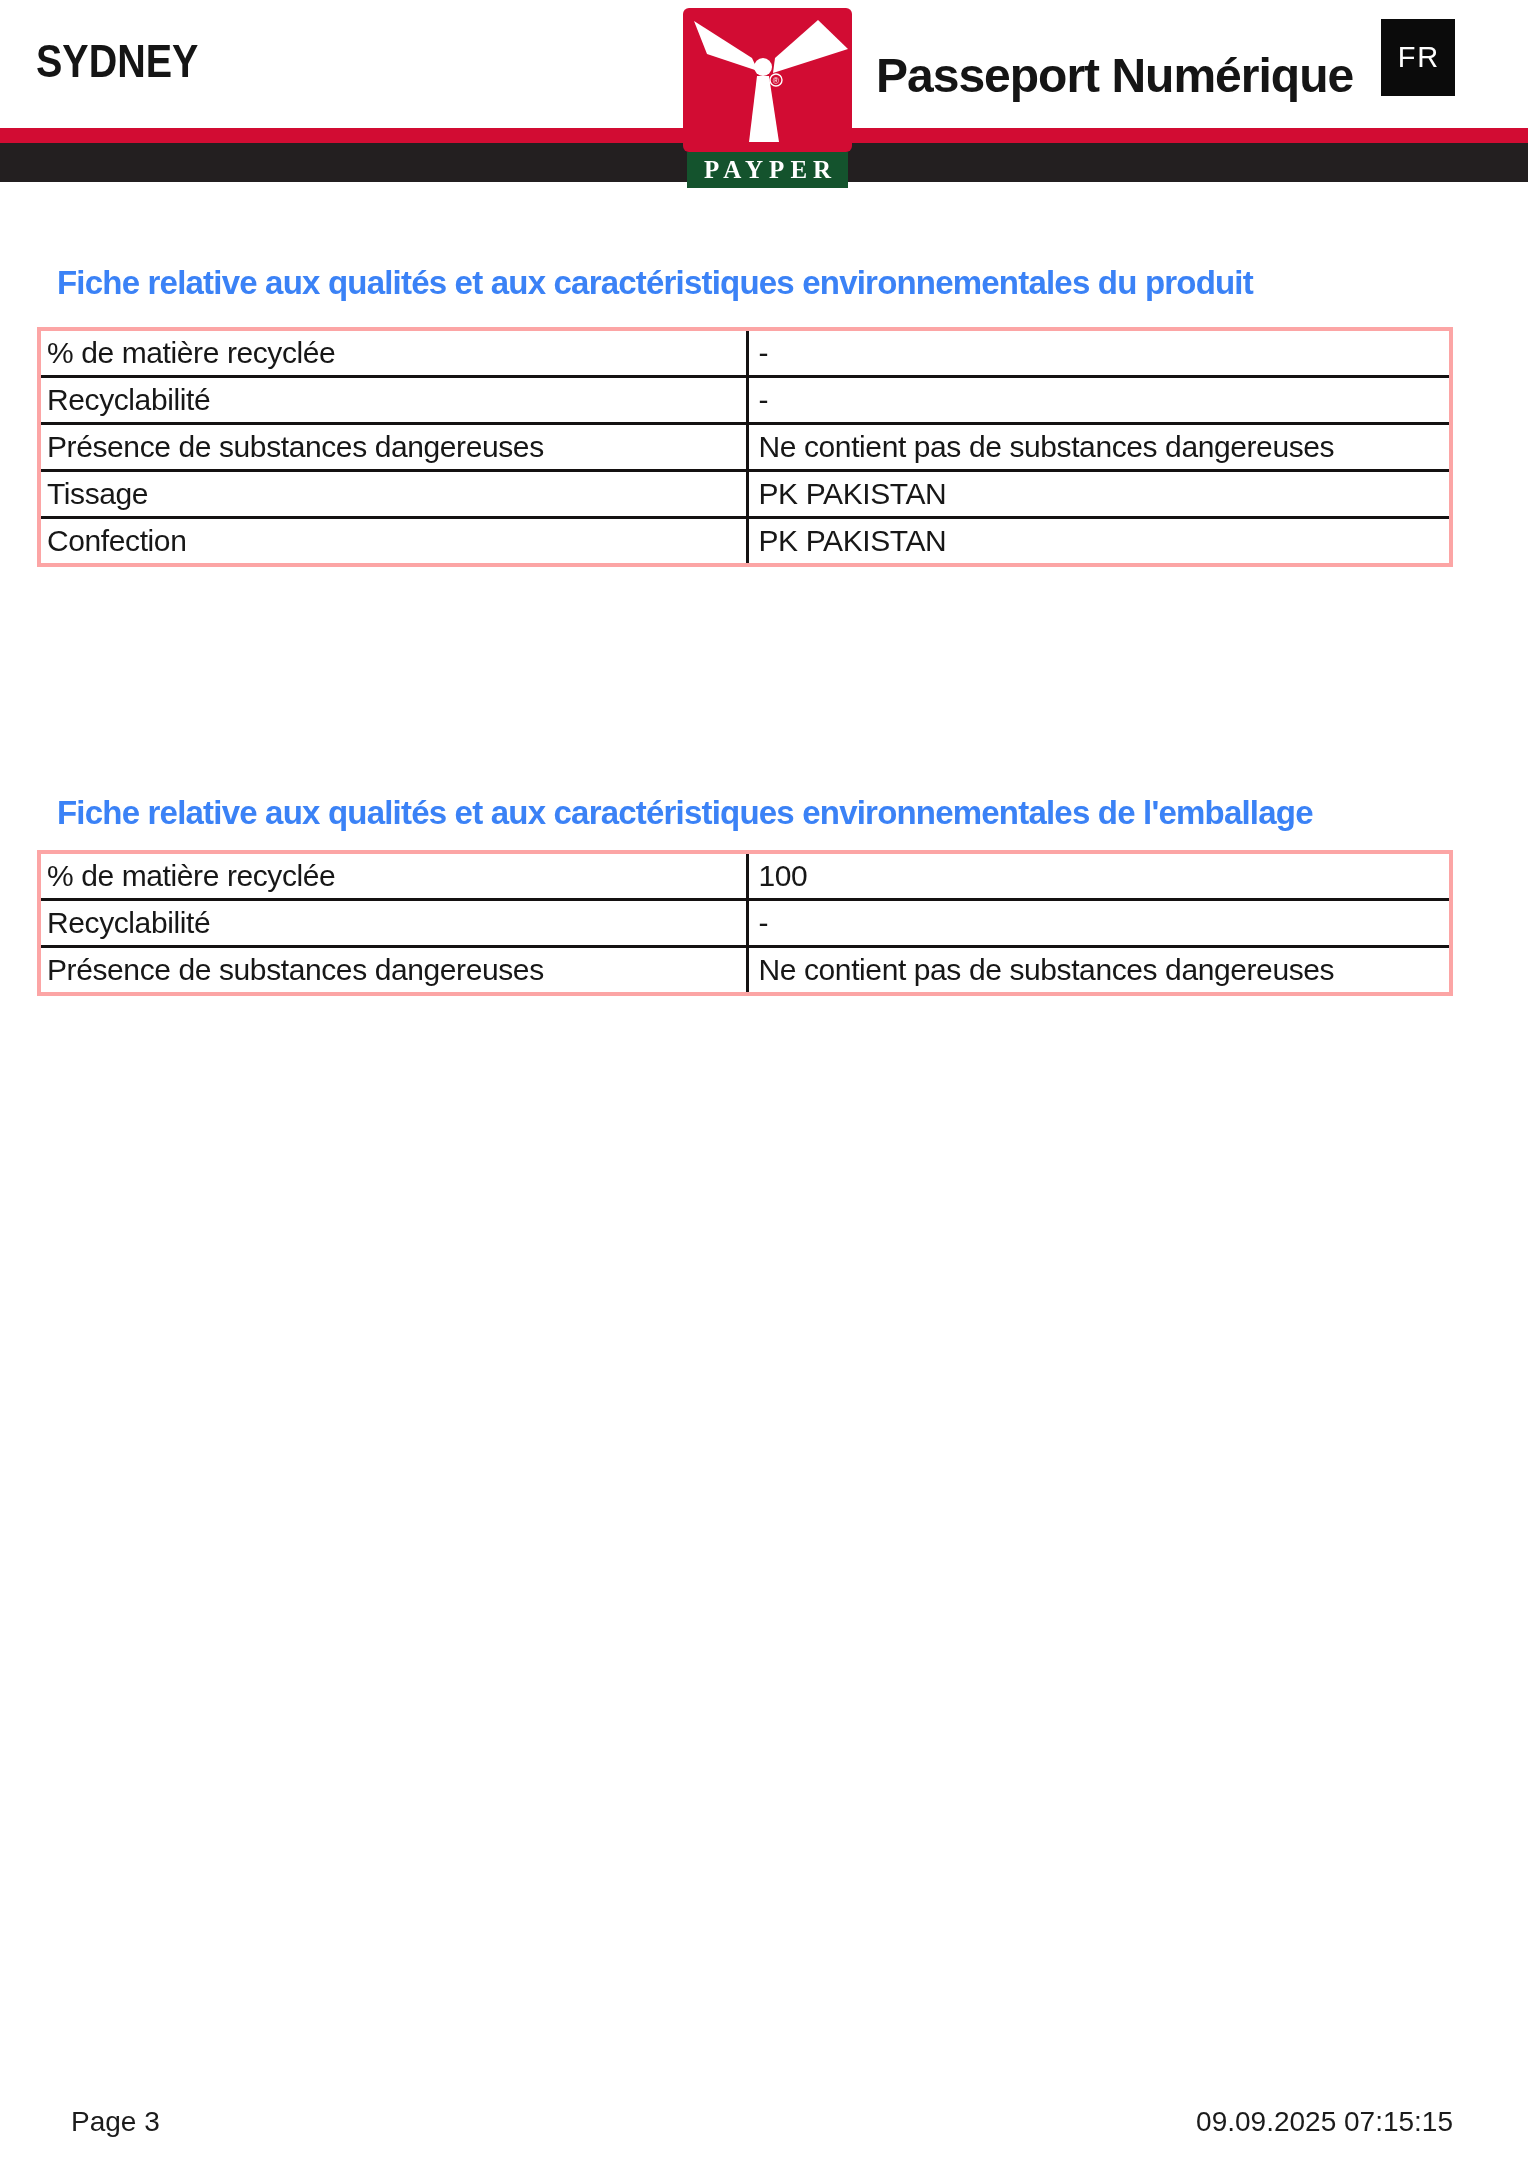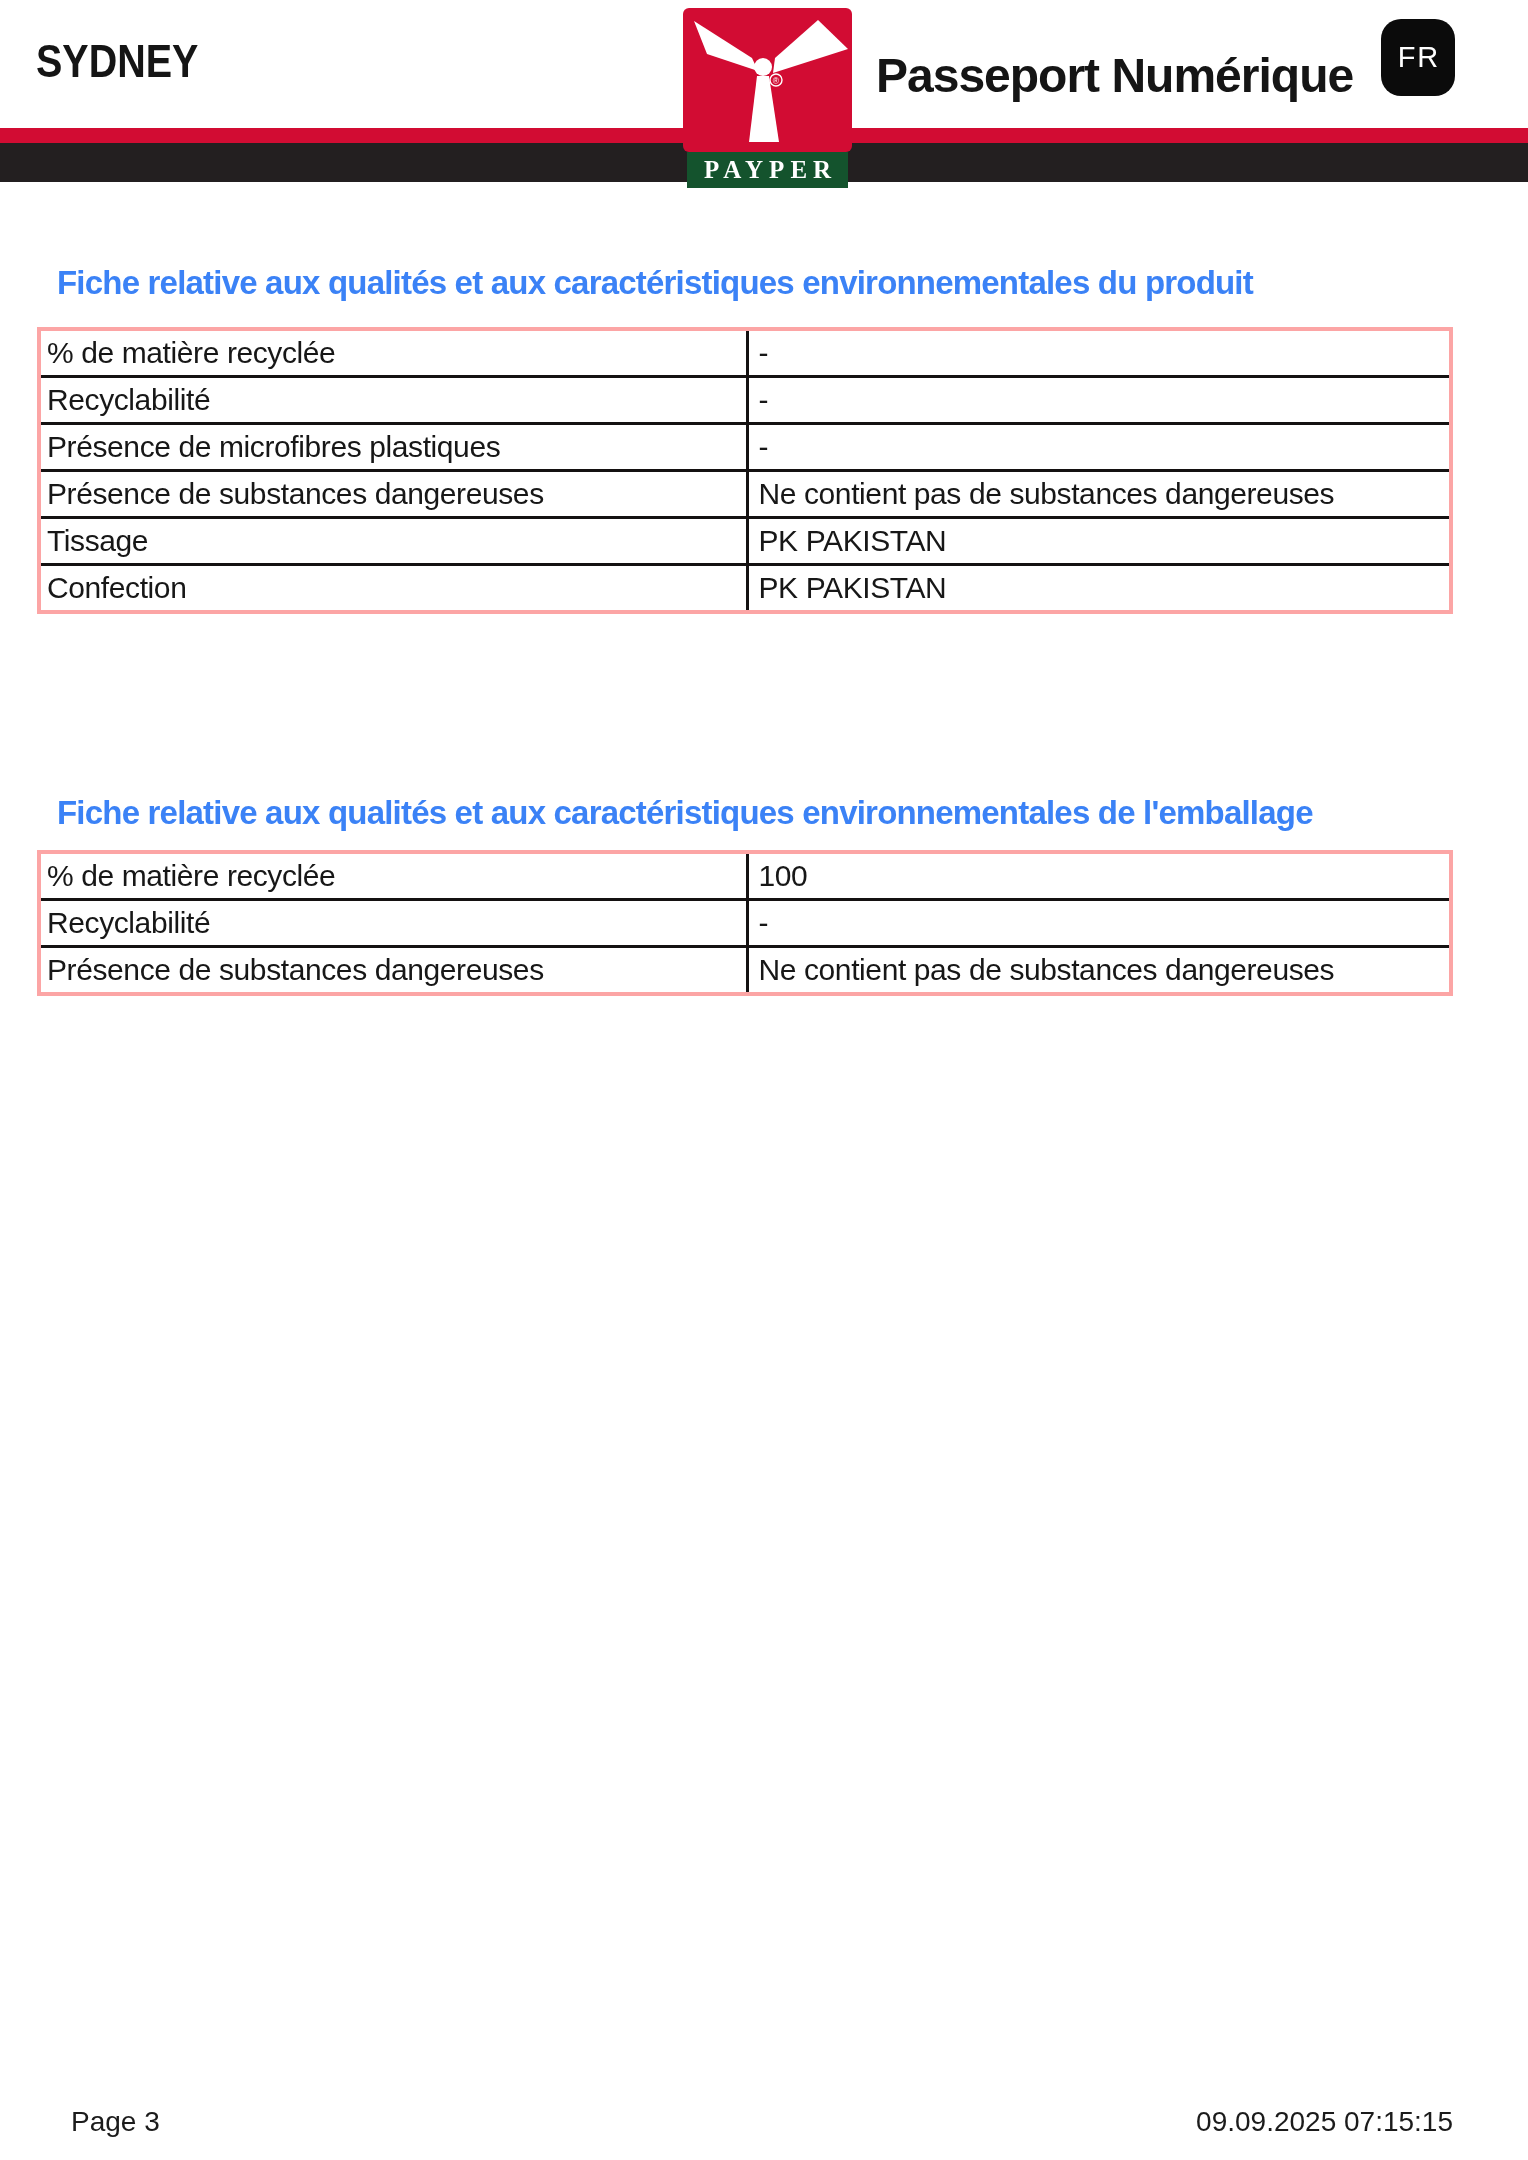--- a/index.html
+++ b/index.html
@@ -31,21 +31,21 @@
   }
 
   .doc-title{
     position:absolute;left:876px;top:48px;font-size:48px;line-height:56px;font-weight:bold;
     letter-spacing:-1px;white-space:nowrap;color:#151515;
   }
 
   .lang-badge{
     position:absolute;left:1381px;top:19px;width:74px;height:77px;background:#0b0b0b;
     display:flex;align-items:center;justify-content:center;
-    color:#ffffff;font-size:29px;font-weight:400;letter-spacing:2px;text-indent:2px;border-radius:20px;
+    color:#ffffff;font-size:29px;font-weight:400;letter-spacing:2px;text-indent:2px;
   }
 
   
   .section-title{
     position:absolute;left:45px;margin:12px;font-size:33px;font-weight:bold;
     letter-spacing:-0.8px;white-space:nowrap;color:#3b82f6;
   }
   #section1-title{top:252px;}
   #section2-title{top:782px;}
 
@@ -109,24 +109,20 @@
     <tbody>
         <tr>
           <td class="label-cell">% de matière recyclée</td>
           <td class="value-cell">-</td>
         </tr>
         <tr>
           <td class="label-cell">Recyclabilité</td>
           <td class="value-cell">-</td>
         </tr>
         <tr>
-          <td class="label-cell">Présence de microfibres plastiques</td>
-          <td class="value-cell">-</td>
-        </tr>
-        <tr>
           <td class="label-cell">Présence de substances dangereuses</td>
           <td class="value-cell">Ne contient pas de substances dangereuses</td>
         </tr>
         <tr>
           <td class="label-cell">Tissage</td>
           <td class="value-cell">PK PAKISTAN</td>
         </tr>
         <tr>
           <td class="label-cell">Confection</td>
           <td class="value-cell">PK PAKISTAN</td>

